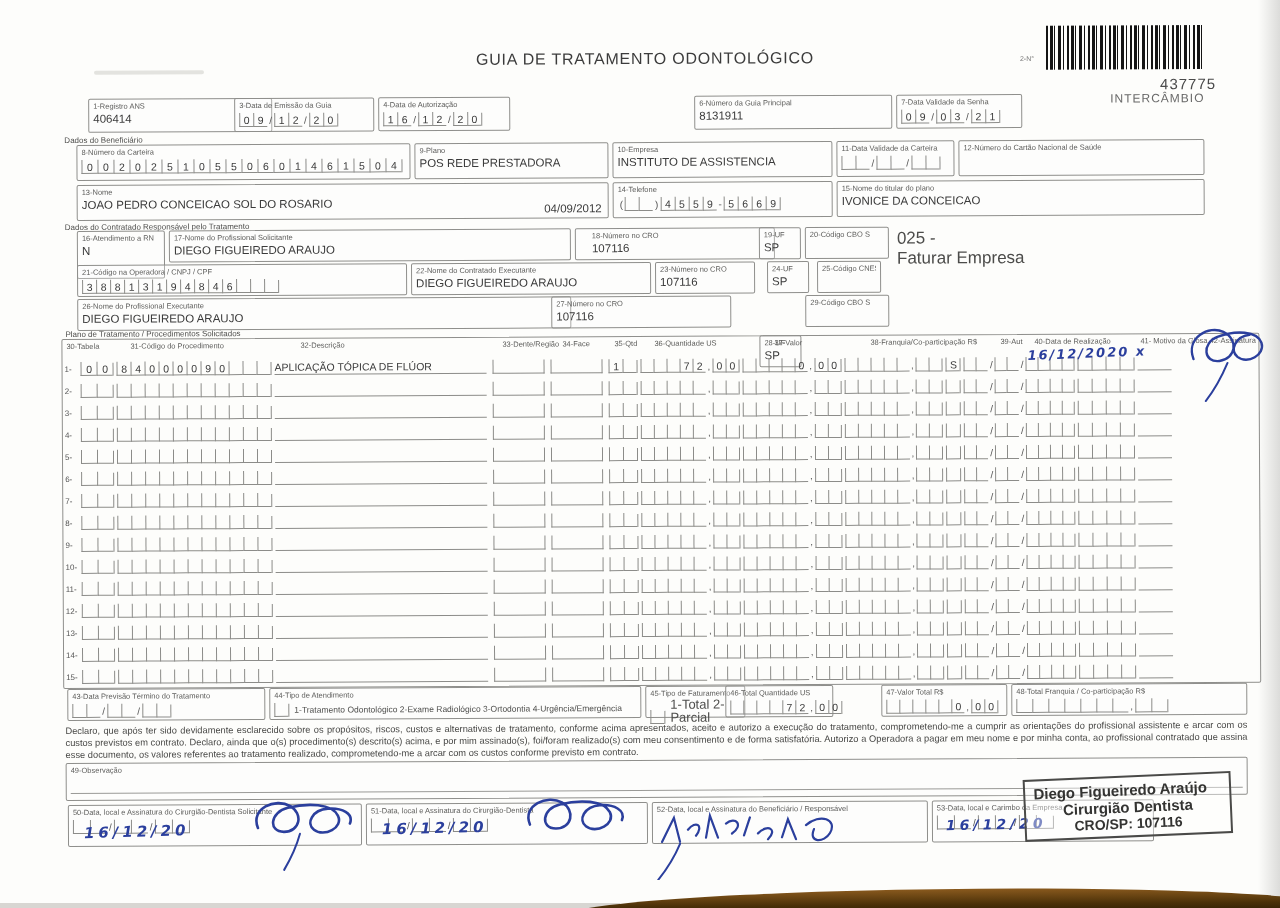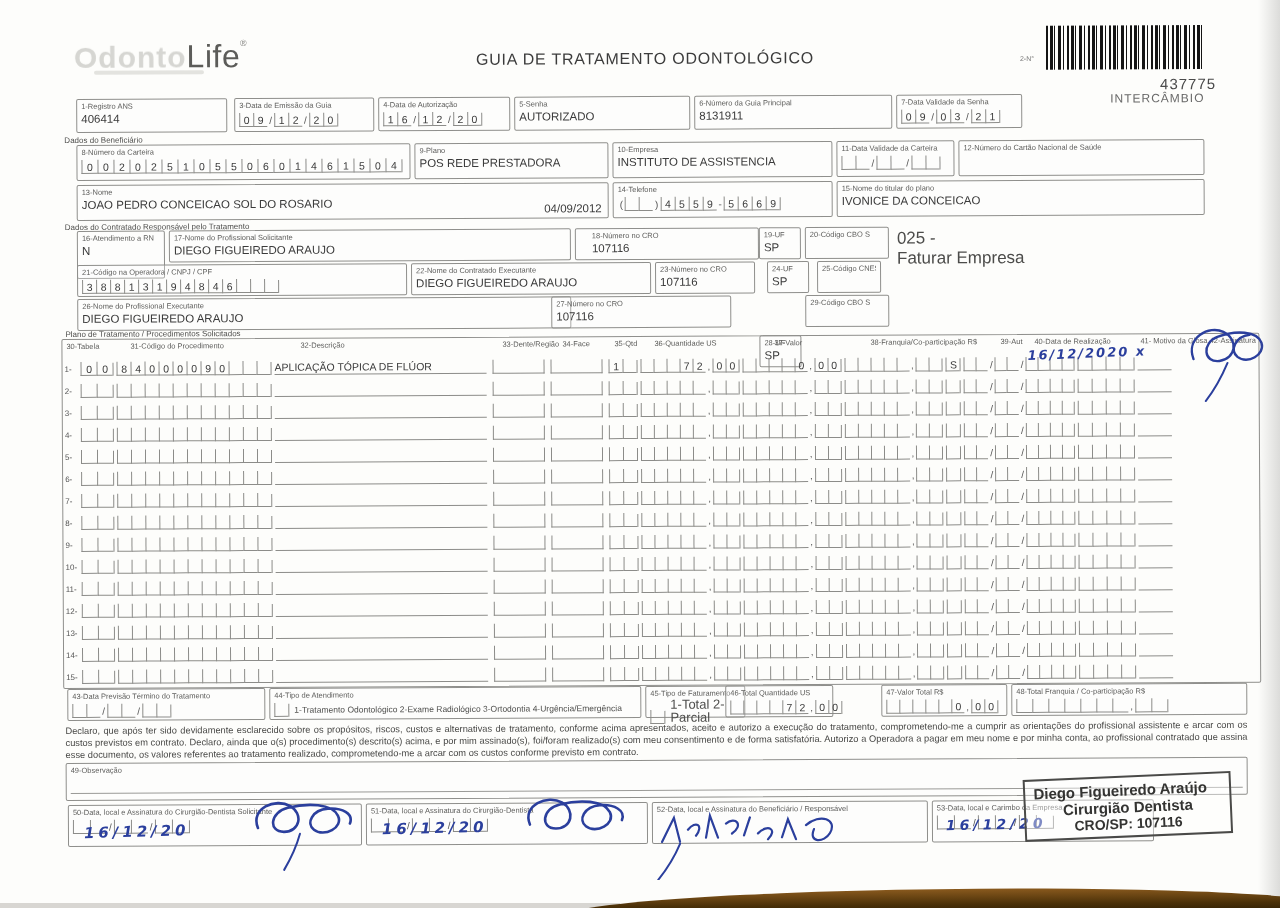--- a/index.html
+++ b/index.html
@@ -80,33 +80,30 @@
         background:linear-gradient(180deg,#8a5a1e 0%,#4a3008 60%,#2c1d04 100%);
         border-radius:55% 45% 0 0 / 100% 70% 0 0;transform:rotate(-0.4deg);}
   .edge-bottom-l{position:absolute;left:0;top:903px;width:620px;height:6px;background:#d8d6d2;}
 </style>
 </head>
 <body>
 
 <div class="page">
  <div class="sheet">
 
-  <div class="abs" style="left:76px;top:36px;">
-    <span class="logo-faint">Odonto</span><span class="logo-strong">Life</span><span class="logo-reg">®</span>
-  </div>
   <div class="logo-tagline"></div>
 
   <div class="abs doc-title" style="left:478px;top:50px;">GUIA DE TRATAMENTO ODONTOLÓGICO</div>
 
   <span class="abs tiny-label" style="left:1022px;top:57px;">2-N°</span>
   <div class="abs barcode" style="left:1048px;top:28px;"></div>
   <div class="abs bc-num" style="left:1162px;top:78px;">437775</div>
   <div class="abs bc-sub" style="left:1112px;top:94px;">INTERCÂMBIO</div>
 
-  <div class="fbox" style="left:78px;top:96px;width:151px;height:34px;">
+  <div class="fbox" style="left:90px;top:96px;width:184px;height:34px;">
     <span class="flabel">1-Registro ANS</span>
     <span class="fval">406414</span>
   </div>
   <div class="fbox" style="left:236px;top:96px;width:140px;height:34px;">
     <span class="flabel">3-Data de Emissão da Guia</span>
     <span class="comb">
           <span class="cell">0</span>
           <span class="cell">9</span>
           <span class="sep">/</span>
           <span class="cell">1</span>
@@ -123,24 +120,20 @@
           <span class="cell">1</span>
           <span class="cell">6</span>
           <span class="sep">/</span>
           <span class="cell">1</span>
           <span class="cell">2</span>
           <span class="sep">/</span>
           <span class="cell">2</span>
           <span class="cell">0</span>
           <span class="tick"></span>
         </span>
-  </div>
-  <div class="fbox" style="left:516px;top:96px;width:176px;height:34px;">
-    <span class="flabel">5-Senha</span>
-    <span class="fval">AUTORIZADO</span>
   </div>
   <div class="fbox" style="left:696px;top:96px;width:198px;height:34px;">
     <span class="flabel">6-Número da Guia Principal</span>
     <span class="fval">8131911</span>
   </div>
   <div class="fbox" style="left:898px;top:96px;width:126px;height:34px;">
     <span class="flabel">7-Data Validade da Senha</span>
     <span class="comb">
           <span class="cell">0</span>
           <span class="cell">9</span>
@@ -241,21 +234,21 @@
   <span class="seclabel" style="left:66px;top:220px;">Dados do Contratado Responsável pelo Tratamento</span>
 
   <div class="fbox" style="left:78px;top:228px;width:88px;height:48px;">
     <span class="flabel">16-Atendimento a RN</span>
     <span class="fval">N</span>
   </div>
   <div class="fbox" style="left:170px;top:228px;width:402px;height:32px;">
     <span class="flabel">17-Nome do Profissional Solicitante</span>
     <span class="fval">DIEGO FIGUEIREDO ARAUJO</span>
   </div>
-  <div class="fbox" style="left:576px;top:228px;width:184px;height:32px;padding-left:16px;">
+  <div class="fbox" style="left:576px;top:228px;width:200px;height:32px;padding-left:16px;">
     <span class="flabel">18-Número no CRO</span>
     <span class="fval">107116</span>
   </div>
   <div class="fbox" style="left:760px;top:228px;width:42px;height:32px;">
     <span class="flabel">19-UF</span>
     <span class="fval">SP</span>
   </div>
   <div class="fbox" style="left:806px;top:228px;width:84px;height:32px;">
     <span class="flabel">20-Código CBO S</span>
     <span class="fval"></span>

